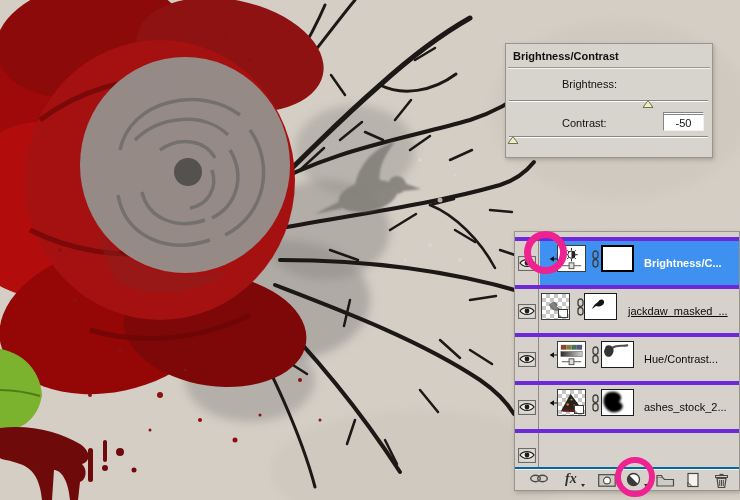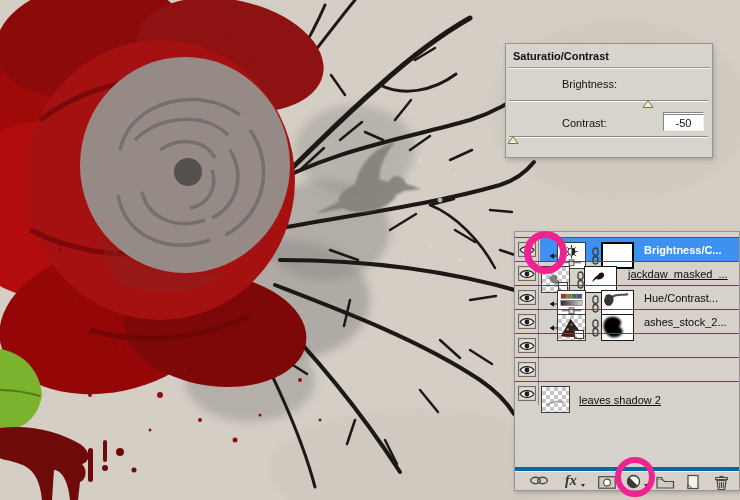--- a/index.html
+++ b/index.html
@@ -24,21 +24,21 @@
   .bc-slider{position:absolute;left:3px;width:199px;height:13px;}
   #bright-slider{top:53px;} #contrast-slider{top:89px;}
   .track{position:absolute;left:0;right:0;top:3px;height:1px;background:#8a8680;
     box-shadow:0 1px 0 #fdfcfa;}
   .sthumb{position:absolute;top:3px;transform:translateX(-50%);}
 
   
   #layers-panel{position:absolute;left:514px;top:231px;width:226px;height:260px;z-index:2;
     background:#d6d2cb;border:1px solid #9a958c;box-shadow:1px 2px 4px rgba(60,50,40,.25);}
   #rows{position:absolute;left:0;right:0;top:5px;bottom:23px;overflow:hidden;}
-  .layer-row{position:relative;height:24px;border-top:1px solid #6d28d9;}
+  .layer-row{position:relative;height:48px;border-top:4px solid #6d28d9;}
   .eye-cell{position:absolute;left:0;top:0;width:24px;height:100%;
     border-right:1px solid #8e8a82;display:flex;align-items:center;justify-content:center;}
   .eye-box{width:18px;height:15px;border:1px solid #6e6a64;background:#dedbd4;
     display:flex;align-items:center;justify-content:center;box-shadow:inset 0 0 2px rgba(0,0,0,.2);}
   .row-content{position:absolute;left:25px;right:0;top:0;height:100%;}
   .selected .row-content{background:#3e91f1;}
   .clip-arrow{position:absolute;left:9px;top:12px;}
   .thumb{position:absolute;top:4px;width:29px;height:27px;border:1px solid #3c3c38;background:#fff;overflow:hidden;}
   .clipped .thumb{left:17px;} .layer-row:not(.clipped) .thumb{left:1px;}
   .checker{background-color:#fff;background-image:conic-gradient(#c7c7c7 25%,#fff 25% 50%,#c7c7c7 50% 75%,#fff 75%);background-size:8px 8px;}
@@ -51,21 +51,21 @@
   .layer-label{position:absolute;top:50%;transform:translateY(-50%);font-size:11px;color:#0c0c0c;white-space:nowrap;}
   .clipped .layer-label{left:104px;} .layer-row:not(.clipped) .layer-label{left:88px;}
   .selected .layer-label{color:#fff;font-weight:bold;}
   .u{text-decoration:underline;}
   #row-leaves .layer-label{left:39px;top:12px;transform:none;}
   .badge{position:absolute;right:1px;bottom:1px;width:10px;height:9px;background:#fff;border:1px solid #3c3c38;}
   .badge::after{content:'';position:absolute;left:0;bottom:0;border-right:3px solid transparent;border-bottom:3px solid #9a968e;}
 
   
   #layers-toolbar{position:absolute;left:0;right:0;bottom:0;height:23px;background:#d6d2cb;
-    border-top:4px solid #0369a1;box-shadow:inset 0 1px 0 #f2f0ea;}
+    border-top:2px solid #0369a1;box-shadow:inset 0 1px 0 #f2f0ea;}
   .tb{position:absolute;top:4px;}
   #tb-link{left:14px;} #tb-fx{left:50px;top:2px;} #tb-mask{left:83px;top:5px;}
   #tb-adj{left:111px;top:3px;} #tb-folder{left:141px;top:5px;} #tb-new{left:170px;top:3px;} #tb-trash{left:199px;top:3px;}
   .fx{font-family:"Liberation Serif",serif;font-style:italic;font-weight:bold;font-size:14px;color:#33332f;}
   .caret{display:inline-block;width:0;height:0;border-left:2.5px solid transparent;
     border-right:2.5px solid transparent;border-top:3.5px solid #2c2c28;vertical-align:bottom;margin-left:1px;}
   .caret-abs{position:absolute;z-index:3;}
   #caret-fx{left:65px;bottom:3px;} #caret-adj{left:128px;bottom:3px;}
 
   
@@ -183,21 +183,21 @@
     <circle cx="250" cy="60" r="2"></circle>
       <circle cx="275" cy="85" r="1.5"></circle>
       <circle cx="225" cy="35" r="1.5"></circle>
     <circle cx="300" cy="380" r="2"></circle>
       <circle cx="320" cy="420" r="1.5"></circle>
       <circle cx="60" cy="250" r="2"></circle>
   </g>
 </svg>
 
 <div id="bc-panel">
-  <div class="bc-title">Saturatio/Contrast</div>
+  <div class="bc-title">Brightness/Contrast</div>
   <div class="bc-sep"></div>
 
   <div class="bc-label" id="bright-label">Brightness:</div>
   <input class="bc-value" id="bright-value" value="67" style="">
   <div class="bc-slider" id="bright-slider">
     <div class="track"></div>
     <svg class="sthumb" width="11" height="8" viewBox="0 0 11 8" style="left: 70%;">
       <polygon points="5.5,0.5 10.5,7.5 0.5,7.5" fill="#e9efcb" stroke="#70704a" stroke-width="1"></polygon>
     </svg>
   </div>

